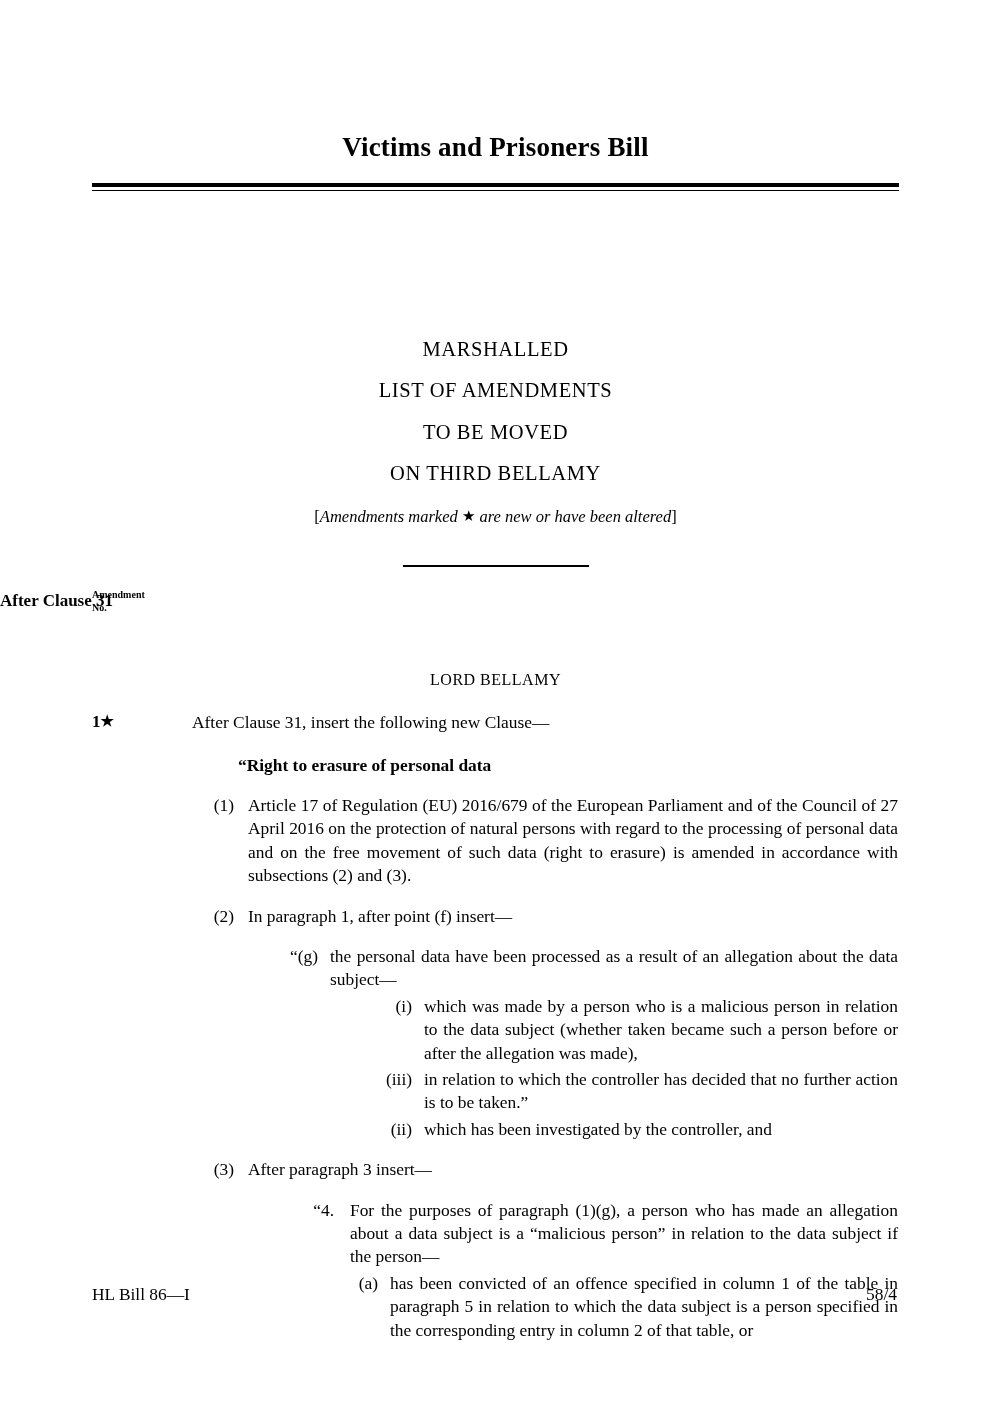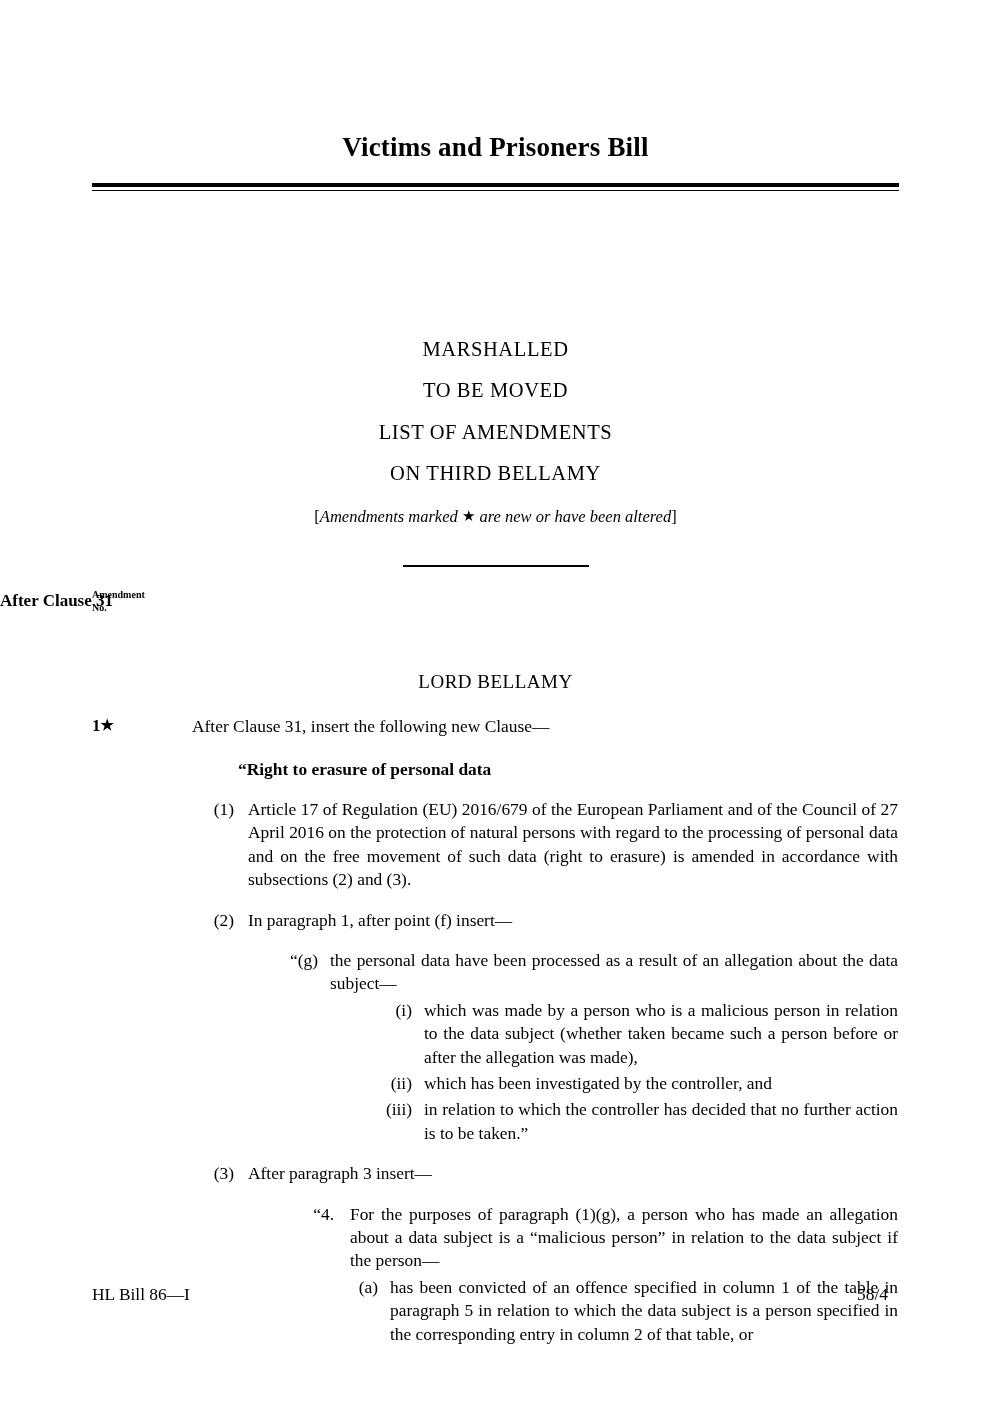--- a/index.html
+++ b/index.html
@@ -91,21 +91,21 @@
     line-height: 1.32;
   }
   .clause-target {
     text-align: left;
     font-size: 17px;
     font-weight: bold;
     padding-top: 3px;
   }
   .sponsor {
     text-align: center;
-    font-size: 19px;
+    font-size: 16px;
     letter-spacing: 0.5px;
     margin-top: 39px;
   }
 
   
   .body {
     margin-top: 22px;
     font-size: 17.4px;
     line-height: 1.345;
   }
@@ -174,43 +174,43 @@
   
   .lvl-letter > .text   { margin-left: 390px; margin-right: 93px; }
   .lvl-letter > .marker { left: 318px; width: 60px; }
 
   .tight { margin-top: 3px; }
 
   
   .footer {
     position: absolute;
     left: 92px;
-    right: 103px;
+    right: 94px;
     bottom: 107px;
     font-size: 17.4px;
     display: flex;
     justify-content: space-between;
     align-items: baseline;
   }
 </style>
 </head>
 <body>
 
 <div class="page">
 
   <h1 class="bill-title">Victims and Prisoners Bill</h1>
 
   <div class="rule-double">
     <div class="thin"></div>
   </div>
 
   <div class="headblock">
     <div class="hline">MARSHALLED</div>
+    <div class="hline">LIST OF AMENDMENTS</div>
     <div class="hline">TO BE MOVED</div>
-    <div class="hline">LIST OF AMENDMENTS</div>
     <div class="hline">ON THIRD BELLAMY</div>
 
     <div class="marked-note"><span>[</span><i>Amendments marked </i><span class="star">★</span><i> are new or have been altered</i><span>]</span></div>
   </div>
 
   <div class="rule-short-wrap">
     <span class="rule-short"></span>
   </div>
 
   <div class="amend-header">
@@ -243,27 +243,27 @@
       <span class="marker">“(g)</span>
       <span class="text">the personal data have been processed as a result of an allegation about the data subject—</span>
     </div>
 
     <div class="item lvl-roman tight">
       <span class="marker">(i)</span>
       <span class="text">which was made by a person who is a malicious person in relation to the data subject (whether taken became such a person before or after the allegation was made),</span>
     </div>
 
     <div class="item lvl-roman tight">
+      <span class="marker">(iii)</span>
+      <span class="text">in relation to which the controller has decided that no further action is to be taken.”</span>
+    </div>
+
+    <div class="item lvl-roman tight">
       <span class="marker">(ii)</span>
       <span class="text">which has been investigated by the controller, and</span>
-    </div>
-
-    <div class="item lvl-roman tight">
-      <span class="marker">(iii)</span>
-      <span class="text">in relation to which the controller has decided that no further action is to be taken.”</span>
     </div>
 
     <div class="item lvl-sub">
       <span class="marker">(3)</span>
       <span class="text">After paragraph 3 insert—</span>
     </div>
 
     <div class="item lvl-para">
       <span class="marker">“4.</span>
       <span class="text">For the purposes of paragraph (1)(g), a person who has made an allegation about a data subject is a “malicious person” in relation to the data subject if the person—</span>

